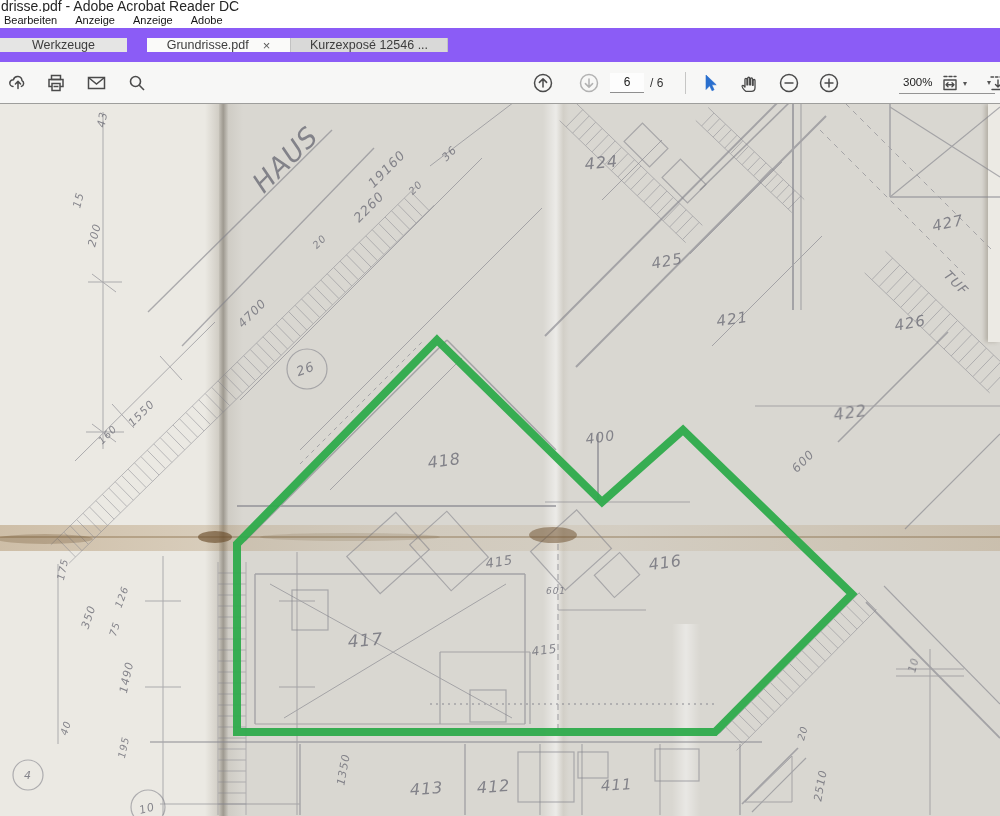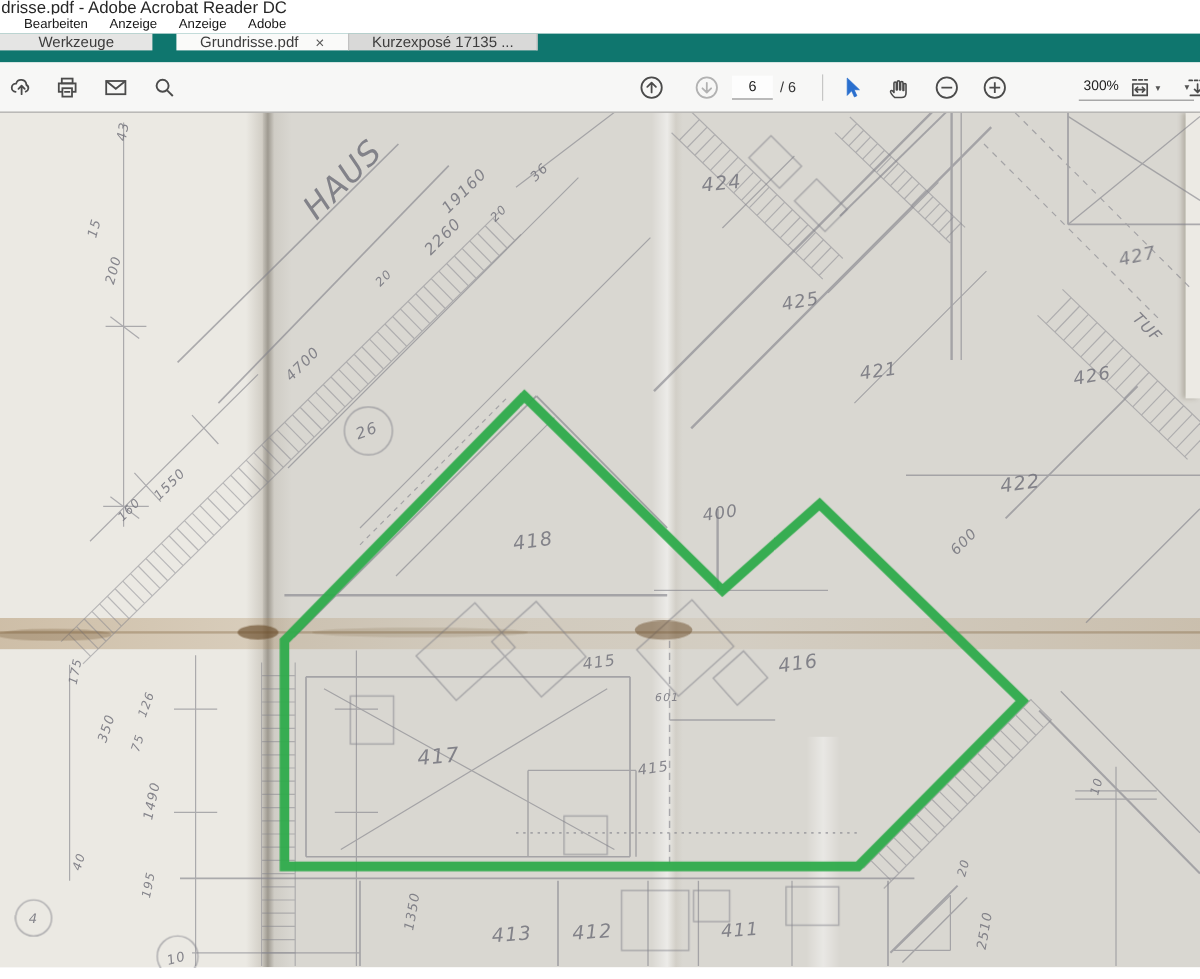--- a/index.html
+++ b/index.html
@@ -2,23 +2,23 @@
 <html><head>
 <meta charset="utf-8">
 <style>
   html,body{margin:0;padding:0;}
   body{width:1000px;height:816px;overflow:hidden;background:#fff;font-family:"Liberation Sans",sans-serif;}
 
   
   .titlebar{height:12px;line-height:13px;font-size:14px;color:#262626;white-space:nowrap;overflow:hidden;padding-left:1px;background:#fff;}
   .menubar{height:16px;display:flex;align-items:center;font-size:11px;color:#161616;background:#fff;}
   .menubar span{padding:0 9px;cursor:default;}
-  .menubar span:first-child{padding-left:20px;}
-
-  .tabbar{height:24px;background:#0f766e;display:flex;align-items:flex-start;font-size:12.5px;color:#3d3d3d;}
+  .menubar span:first-child{padding-left:4px;}
+
+  .tabbar{height:34px;background:#8b5cf6;display:flex;align-items:center;font-size:12.5px;color:#3d3d3d;}
   .tab{display:flex;align-items:center;justify-content:center;cursor:default;}
   .tab-tools{width:127px;background:#e5e5e4;margin-right:20px;}
   .tab-active{width:143px;background:#fafaf9;}
   .tab-active .close{margin-left:14px;color:#5a5a5a;font-size:13px;line-height:13px;}
   .tab-doc2{width:156px;background:#d9d9d8;border-left:1px solid #c2c2c2;border-right:1px solid #c2c2c2;}
 
   .toolbar{position:relative;height:41px;background:#f7f7f6;border-bottom:1px solid #9e9e9c;}
   .tbi{position:absolute;top:50%;transform:translateY(-50%);display:flex;align-items:center;color:#4b4b4b;}
   .tbi svg{display:block;}
   .pagebox{left:610px;width:34px;height:19px;border-bottom:1px solid #8f8f8f;background:#fdfdfd;font-size:12px;color:#222;justify-content:center;}
@@ -57,21 +57,21 @@
 
 <div class="tabbar">
   <div class="tab tab-tools">
     <span>Werkzeuge</span>
   </div>
   <div class="tab tab-active">
     <span>Grundrisse.pdf</span>
     <span class="close">×</span>
   </div>
   <div class="tab tab-doc2">
-    <span>Kurzexposé 17135 ...</span>
+    <span>Kurzexposé 12546 ...</span>
   </div>
 </div>
 
 <div class="toolbar">
   <div class="tbi" style="left:8px">
     <svg width="20" height="20" viewBox="0 0 20 20" stroke="#4b4b4b" fill="none" stroke-width="1.5" stroke-linecap="round" stroke-linejoin="round">
       <path d="M5,13.5 a3.4,3.4 0 0 1 .4,-6.8 a4.4,4.4 0 0 1 8.6,1 a3.1,3.1 0 0 1 -.6,5.7"></path>
       <path d="M10,8.5 v7 M7.4,11 L10,8.4 L12.6,11"></path>
     </svg>
   </div>

